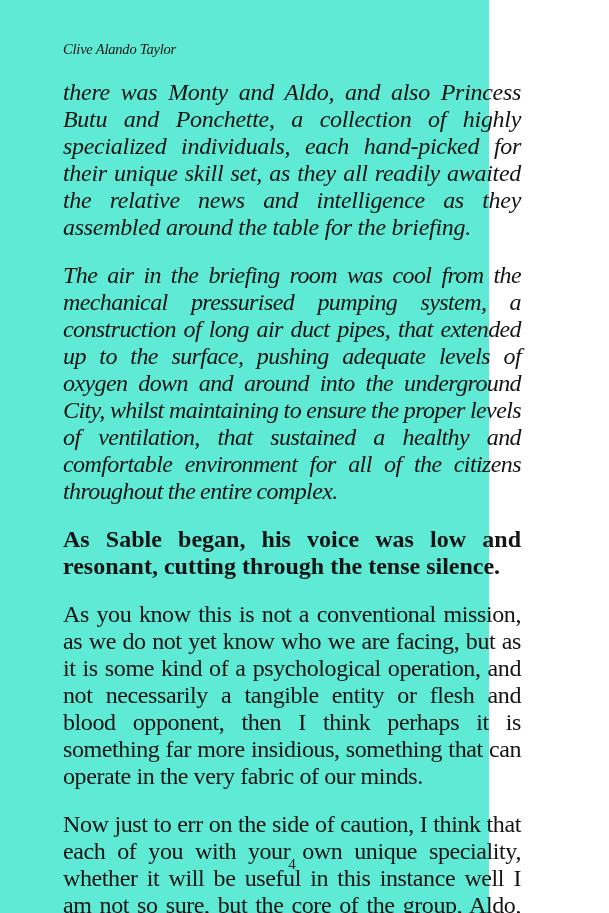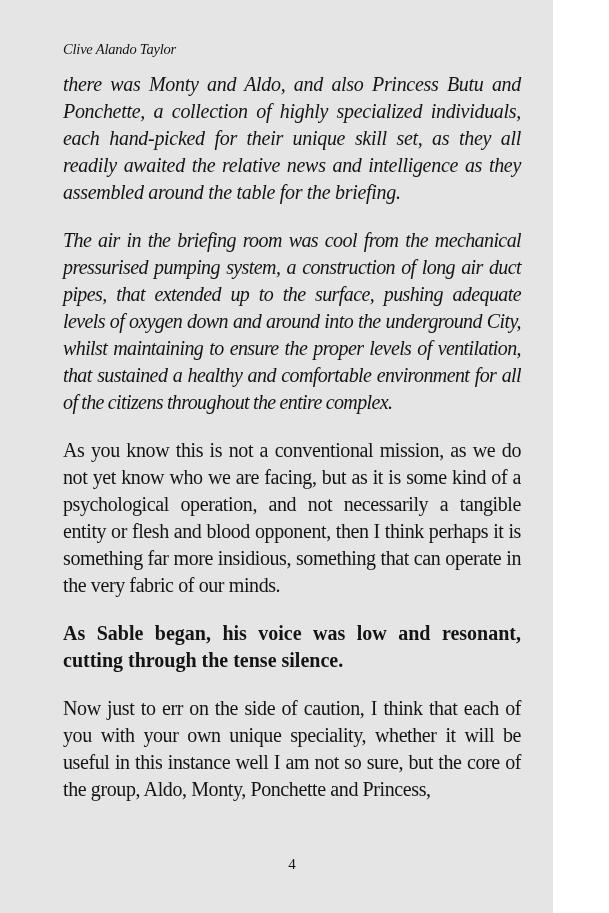--- a/index.html
+++ b/index.html
@@ -12,42 +12,42 @@
       height: 913px;
       position: relative;
       overflow: hidden;
       font-family: "Liberation Serif", "DejaVu Serif", serif;
       color: #141414;
     }
     .page {
       position: absolute;
       left: 0;
       top: 0;
-      width: 553px;
+      width: 489px;
       height: 913px;
-      background: #e5e5e5;
+      background: #5eead4;
     }
     .running-header {
       position: absolute;
       left: 63px;
       top: 40px;
       font-size: 14.5px;
       font-style: italic;
       line-height: 18px;
       letter-spacing: -0.2px;
     }
     .body-text {
       position: absolute;
       left: 63px;
       top: 71px;
       width: 458px;
     }
     .para {
-      margin: 0 0 21px 0;
-      font-size: 20px;
+      margin: 8px 0 21px 0;
+      font-size: 24px;
       line-height: 27px;
       text-align: justify;
       text-align-last: left;
     }
     .para.italic {
       font-style: italic;
       letter-spacing: -0.3px;
     }
     .para.tight {
       letter-spacing: -0.6px;
@@ -72,19 +72,19 @@
   </style>
 </head>
 <body>
 
 <div class="page">
   <div class="running-header">Clive Alando Taylor</div>
 
   <div class="body-text">
     <p class="para italic">there was Monty and Aldo, and also Princess Butu and Ponchette, a collection of highly specialized individuals, each hand-picked for their unique skill set, as they all readily awaited the relative news and intelligence as they assembled around the table for the briefing.</p>
     <p class="para italic tight">The air in the briefing room was cool from the mechanical pressurised pumping system, a construction of long air duct pipes, that extended up to the surface, pushing adequate levels of oxygen down and around into the underground City, whilst maintaining to ensure the proper levels of ventilation, that sustained a healthy and comfortable environment for all of the citizens throughout the entire complex.</p>
+    <p class="para bold">As Sable began, his voice was low and resonant, cutting through the tense silence.</p>
     <p class="para roman">As you know this is not a conventional mission, as we do not yet know who we are facing, but as it is some kind of a psychological operation, and not necessarily a tangible entity or flesh and blood opponent, then I think perhaps it is something far more insidious, something that can operate in the very fabric of our minds.</p>
-    <p class="para bold">As Sable began, his voice was low and resonant, cutting through the tense silence.</p>
     <p class="para roman">Now just to err on the side of caution, I think that each of you with your own unique speciality, whether it will be useful in this instance well I am not so sure, but the core of the group, Aldo, Monty, Ponchette and Princess,</p>
   </div>
 
   <div class="page-number">4</div>
 </div>
 
 </body></html>

